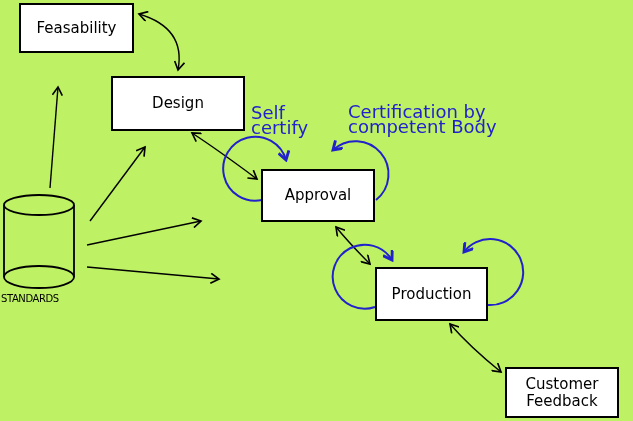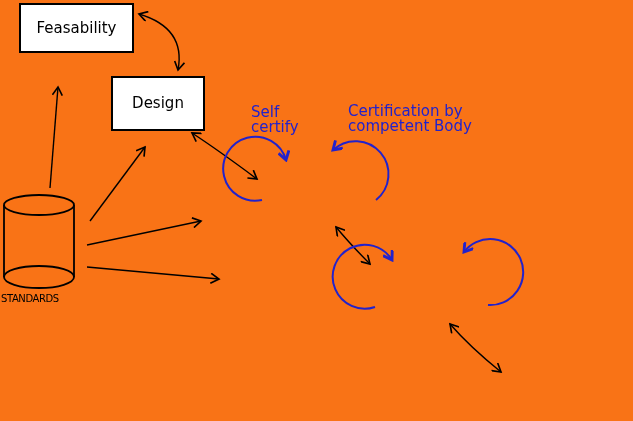--- a/index.html
+++ b/index.html
@@ -1,21 +1,21 @@
 <!DOCTYPE html>
 <html style="--blue: #2222cc; --ink: #000000;"><head>
 <meta charset="utf-8">
 <style>
   :root { --blue: #2222cc; --ink: #000000; }
   html, body { margin: 0; padding: 0; background: #ffffff; }
   .canvas {
     position: relative;
     width: 633px;
     height: 421px;
-    background: #f97316;
+    background: #bef264;
     font-family: "DejaVu Sans", sans-serif;
     overflow: hidden;
   }
   svg.layer { position: absolute; left: 0; top: 0; z-index: 1; }
   .edge { stroke: var(--ink); stroke-width: 1.4; fill: none; }
   .loop { stroke: var(--blue); stroke-width: 2; fill: none; }
   .cyl  { stroke: var(--ink); stroke-width: 1.8; fill: none; }
   #mb path, #mbs path { stroke: var(--ink); fill: none; }
   #ab path { stroke: var(--blue); fill: none; }
 
@@ -28,30 +28,30 @@
     display: flex;
     align-items: center;
     justify-content: center;
     text-align: center;
     font-size: 15px;
     line-height: 17px;
     color: #000;
     white-space: pre-line;
   }
   .node-feasability { left: 19px;  top: 3px;   width: 115px; height: 50px; }
-  .node-design      { left: 111px; top: 76px;  width: 94px; height: 55px; }
+  .node-design      { left: 111px; top: 76px;  width: 134px; height: 55px; }
   .node-approval    { left: 261px; top: 169px; width: 114px; height: 53px; }
   .node-production  { left: 375px; top: 267px; width: 113px; height: 54px; }
   .node-feedback    { left: 505px; top: 367px; width: 114px; height: 51px; }
 
   .note {
     position: absolute;
     z-index: 2;
     color: var(--blue);
-    font-size: 15px;
+    font-size: 18px;
     line-height: 15px;
     white-space: pre-line;
   }
   .note-self-certify  { left: 251px; top: 105px; }
   .note-certification { left: 348px; top: 104px; }
   .note-surveillance  { left: 526px; top: 223px; }
   .note-quality       { left: 271px; top: 302px; }
 
   .standards-label {
     position: absolute;
@@ -103,20 +103,30 @@
     <path class="loop" d="M375,307 A32,32 0 1 1 392,260" marker-end="url(#ab)"></path>
     <path class="loop" d="M488,305 A33,33 0 1 0 464,252" marker-end="url(#ab)"></path>
   </svg>
 
   <div class="node node-feasability">
     <span>Feasability</span>
   </div>
   <div class="node node-design">
     <span>Design</span>
   </div>
+  <div class="node node-approval">
+    <span>Approval</span>
+  </div>
+  <div class="node node-production">
+    <span>Production</span>
+  </div>
+  <div class="node node-feedback">
+    <span>Customer
+Feedback</span>
+  </div>
 
   <div class="standards-label">STANDARDS</div>
 
   <div class="note note-self-certify">Self
 certify</div>
   <div class="note note-certification">Certification by
 competent Body</div>
 
 </div>
 

